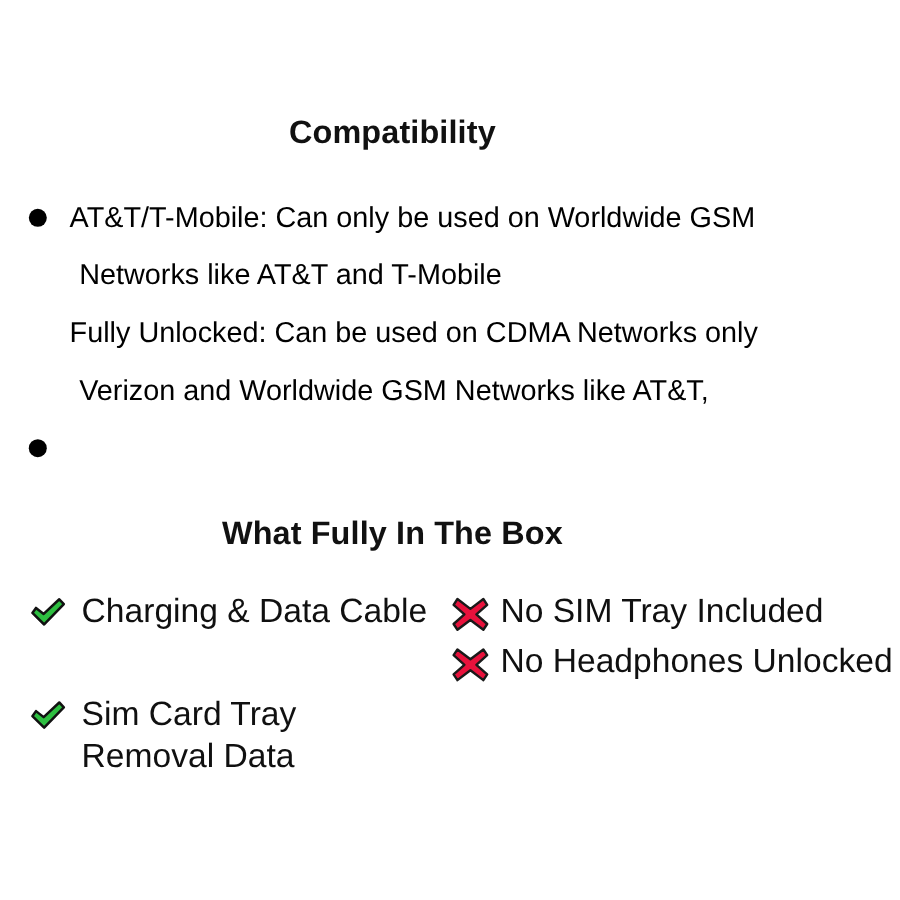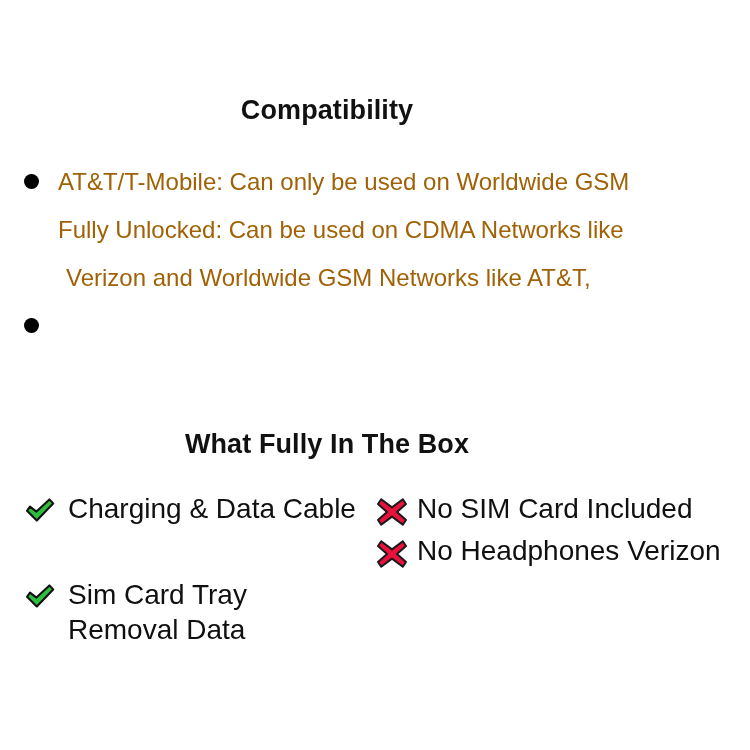--- a/index.html
+++ b/index.html
@@ -51,21 +51,21 @@
     width: 710px;
   }
   .bullet-item {
     position: relative;
     margin-bottom: 0;
   }
   .bullet-line {
     font-size: 24px;
     line-height: 48px;
     white-space: nowrap;
-    color: #a16207;
+    color: #000000;
   }
   .bullet-line.first {
     padding-left: 36px;
   }
   .bullet-line.cont {
     padding-left: 44px;
   }
   .bullet-dot {
     position: absolute;
     left: 2px;
@@ -122,25 +122,26 @@
 
 <div class="page">
 
   <div class="section-title compat">Compatibility</div>
 
   <div class="compat-block">
 
     <div class="bullet-item">
       <span class="bullet-dot"></span>
       <div class="bullet-line first">AT&amp;T/T-Mobile: Can only be used on Worldwide GSM</div>
+      <div class="bullet-line cont">Networks like AT&amp;T and T-Mobile</div>
     </div>
 
     <div class="bullet-item">
       <span class="bullet-dot" style="top:112px;"></span>
-      <div class="bullet-line first">Fully Unlocked: Can be used on CDMA Networks like</div>
+      <div class="bullet-line first">Fully Unlocked: Can be used on CDMA Networks only</div>
       <div class="bullet-line cont">Verizon and Worldwide GSM Networks like AT&amp;T,</div>
     </div>
 
   </div>
 
   <div class="section-title box">What Fully In The Box</div>
 
   <div class="box-block">
 
     <div class="box-col left">
@@ -167,29 +168,29 @@
     </div>
 
     <div class="box-col right">
 
       <div class="box-row">
         <span class="icon">
           <svg viewBox="0 0 32 32" width="32" height="32" aria-hidden="true">
             <path d="M5.2 3.2 L16 11.4 L26.8 3.2 L30.0 8.0 L21.0 16.0 L30.0 24.0 L26.8 28.8 L16 20.6 L5.2 28.8 L2.0 24.0 L11.0 16.0 L2.0 8.0 Z" fill="#e8123c" stroke="#1a1a1a" stroke-width="2.0" stroke-linejoin="round"></path>
           </svg>
         </span>
-        <div class="rowtext">No SIM Card Included</div>
+        <div class="rowtext">No SIM Tray Included</div>
       </div>
 
       <div class="box-row">
         <span class="icon">
           <svg viewBox="0 0 32 32" width="32" height="32" aria-hidden="true">
             <path d="M5.2 3.2 L16 11.4 L26.8 3.2 L30.0 8.0 L21.0 16.0 L30.0 24.0 L26.8 28.8 L16 20.6 L5.2 28.8 L2.0 24.0 L11.0 16.0 L2.0 8.0 Z" fill="#e8123c" stroke="#1a1a1a" stroke-width="2.0" stroke-linejoin="round"></path>
           </svg>
         </span>
-        <div class="rowtext">No Headphones Verizon</div>
+        <div class="rowtext">No Headphones Unlocked</div>
       </div>
 
     </div>
 
   </div>
 
 </div>
 
 </body></html>

